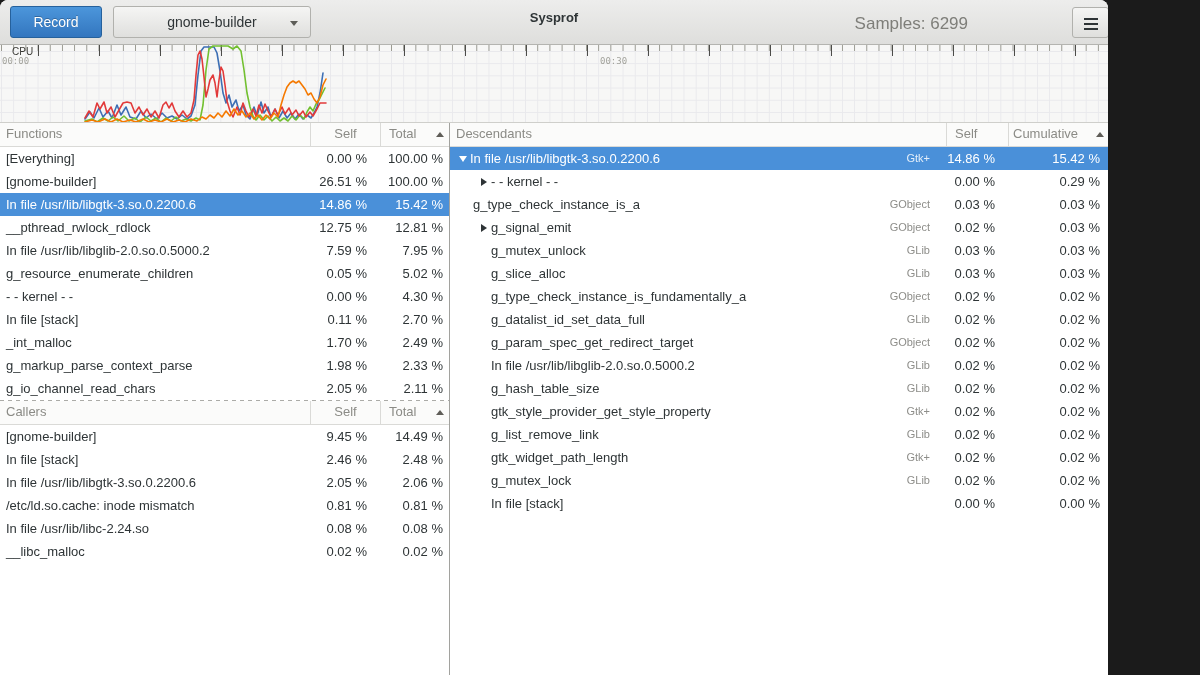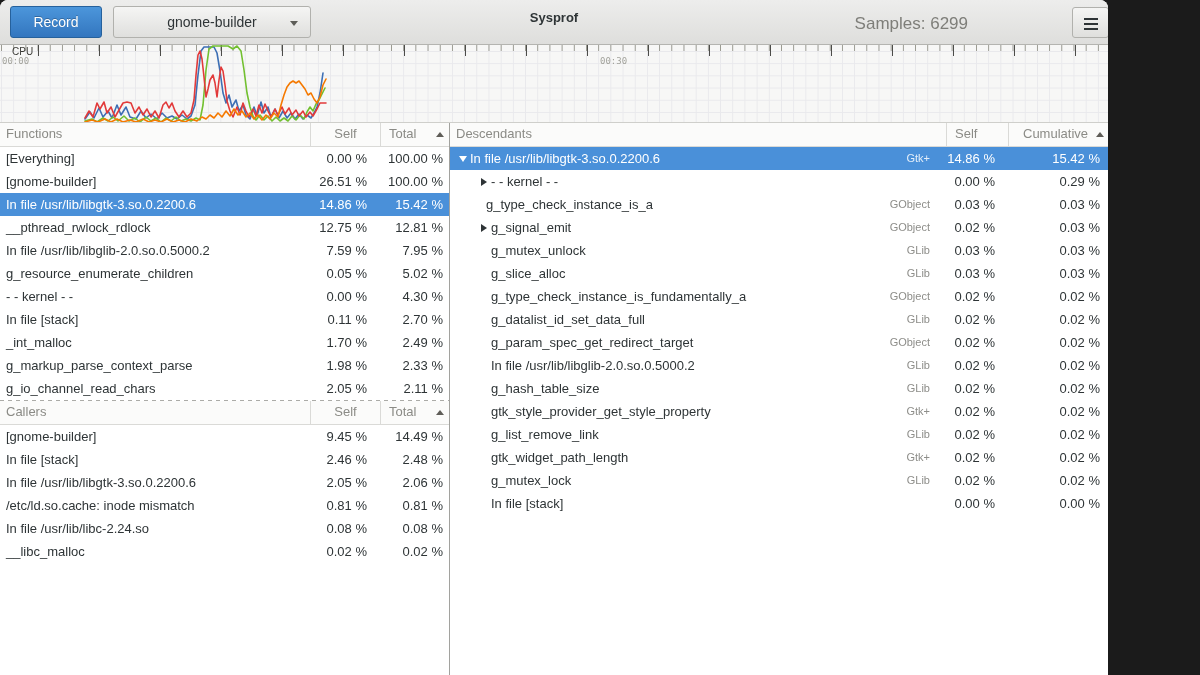--- a/index.html
+++ b/index.html
@@ -95,21 +95,21 @@
   .th-fname { flex:1; padding-left:6px; }
   .th-fself { width:70px; text-align:center; }
   .th-ftotal { width:69px; display:flex; justify-content:space-between; padding:0 5px 0 8px; }
   .c-name { flex:1; padding-left:6px; overflow:hidden; }
   .c-self { width:70px; text-align:right; padding-right:7px; }
   .c-total { width:69px; text-align:right; padding-right:6px; }
 
   
   .th-dname { flex:1; padding-left:6px; }
   .th-dself { width:62px; padding-left:8px; }
-  .th-dcum { width:100px; display:flex; justify-content:space-between; padding:0 4px 0 14px; }
+  .th-dcum { width:100px; display:flex; justify-content:space-between; padding:0 4px 0 4px; }
   .d-exp { width:14px; display:inline-flex; align-items:center; justify-content:center; flex:none; }
   .tri-closed { width:0; height:0; border-top:4px solid transparent; border-bottom:4px solid transparent;
     border-left:6px solid currentColor; }
   .tri-open { width:0; height:0; border-left:4px solid transparent; border-right:4px solid transparent;
     border-top:6px solid currentColor; }
   .d-label { flex:1; overflow:hidden; }
   .d-cat { width:70px; text-align:right; padding-right:3px; font-size:11px; color:#8d8d89; }
   .tv-row.sel .d-cat { color:rgba(255,255,255,.85); }
   .d-self { width:62px; text-align:right; padding-right:5px; }
   .d-cum { width:100px; text-align:right; padding-right:8px; }
@@ -295,21 +295,21 @@
             </div>
             <div class="tv-row" style="padding-left: 27px;">
               <span class="d-exp">
                 <i class="tri-closed"></i>
               </span>
               <span class="d-label">- - kernel - -</span>
               <span class="d-cat"></span>
               <span class="d-self">0.00 %</span>
               <span class="d-cum">0.29 %</span>
             </div>
-            <div class="tv-row" style="padding-left: 22px;">
+            <div class="tv-row" style="padding-left: 9px;">
               <span class="d-exp"></span>
               <span class="d-label">g_type_check_instance_is_a</span>
               <span class="d-cat">GObject</span>
               <span class="d-self">0.03 %</span>
               <span class="d-cum">0.03 %</span>
             </div>
             <div class="tv-row" style="padding-left: 27px;">
               <span class="d-exp">
                 <i class="tri-closed"></i>
               </span>

